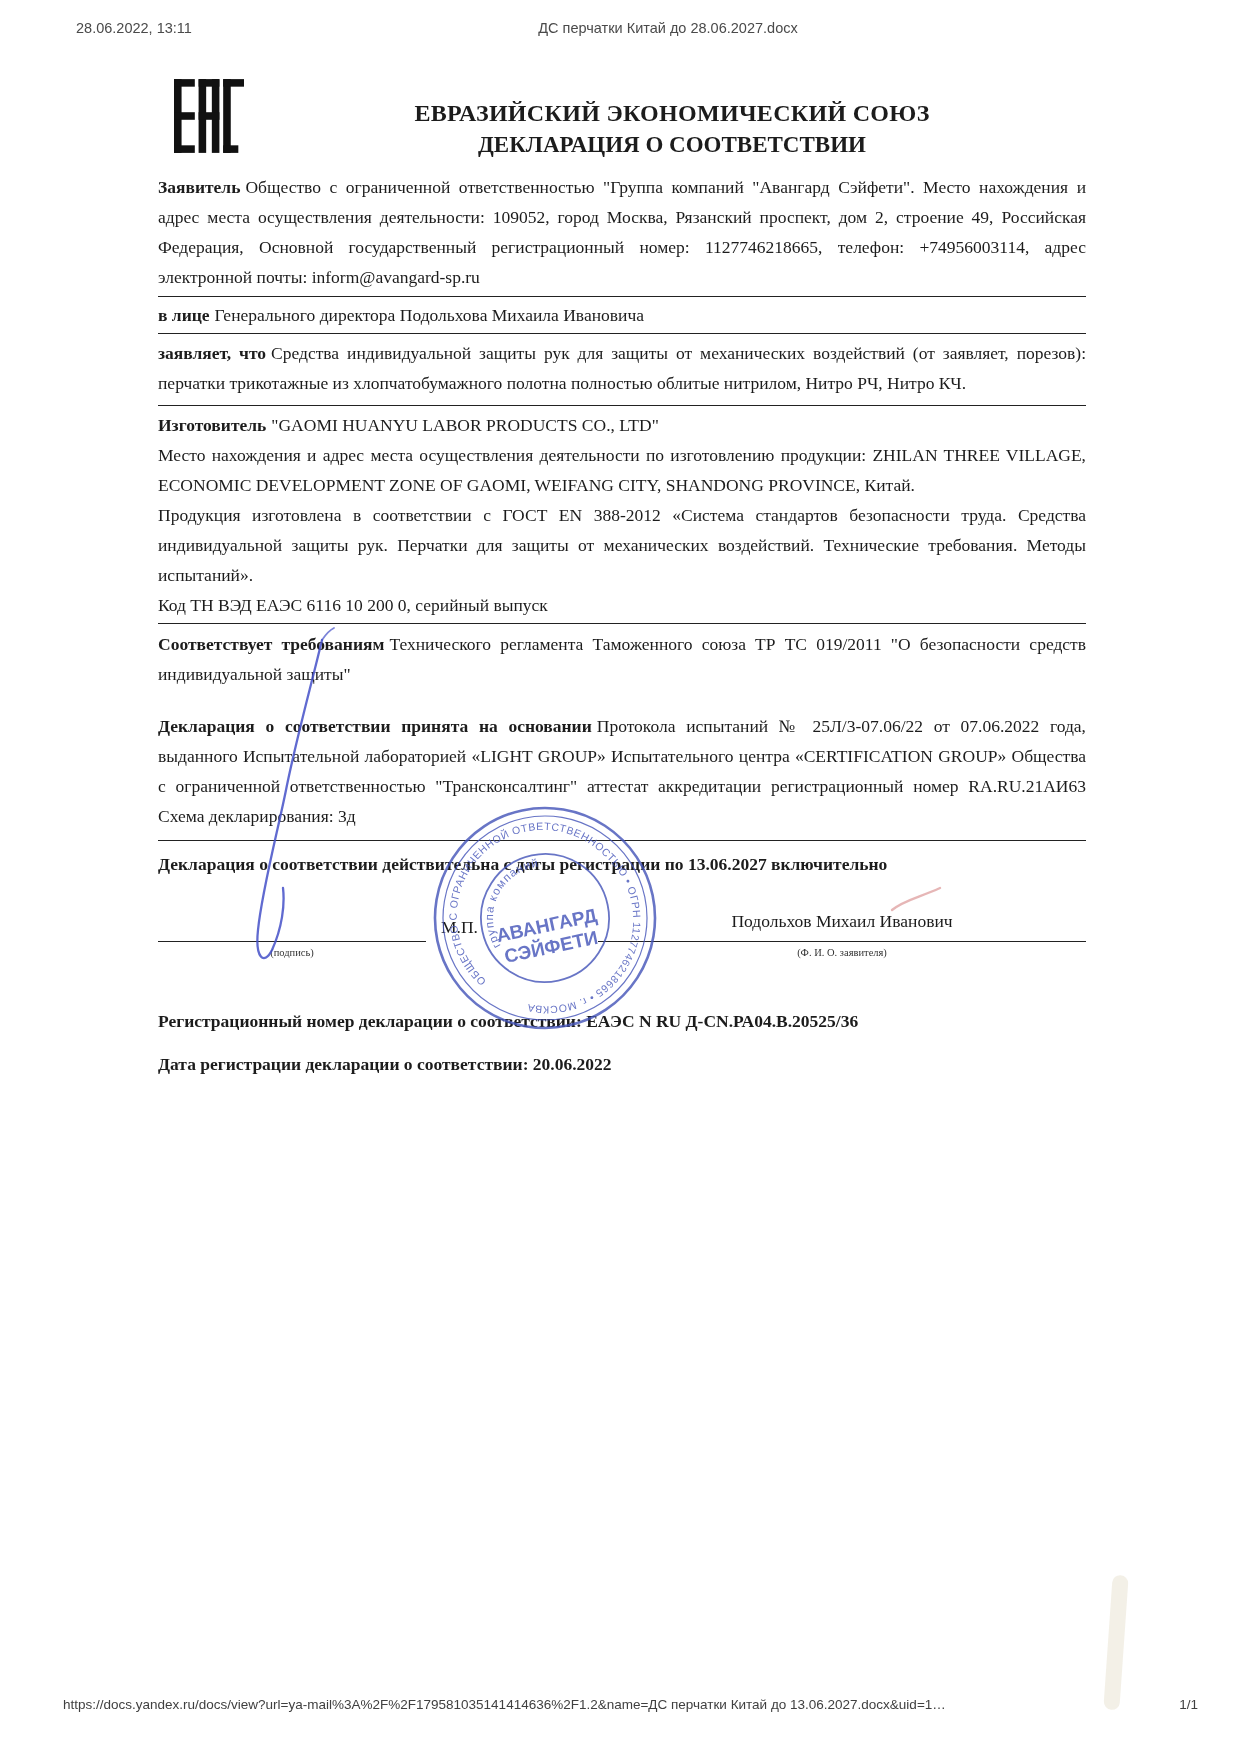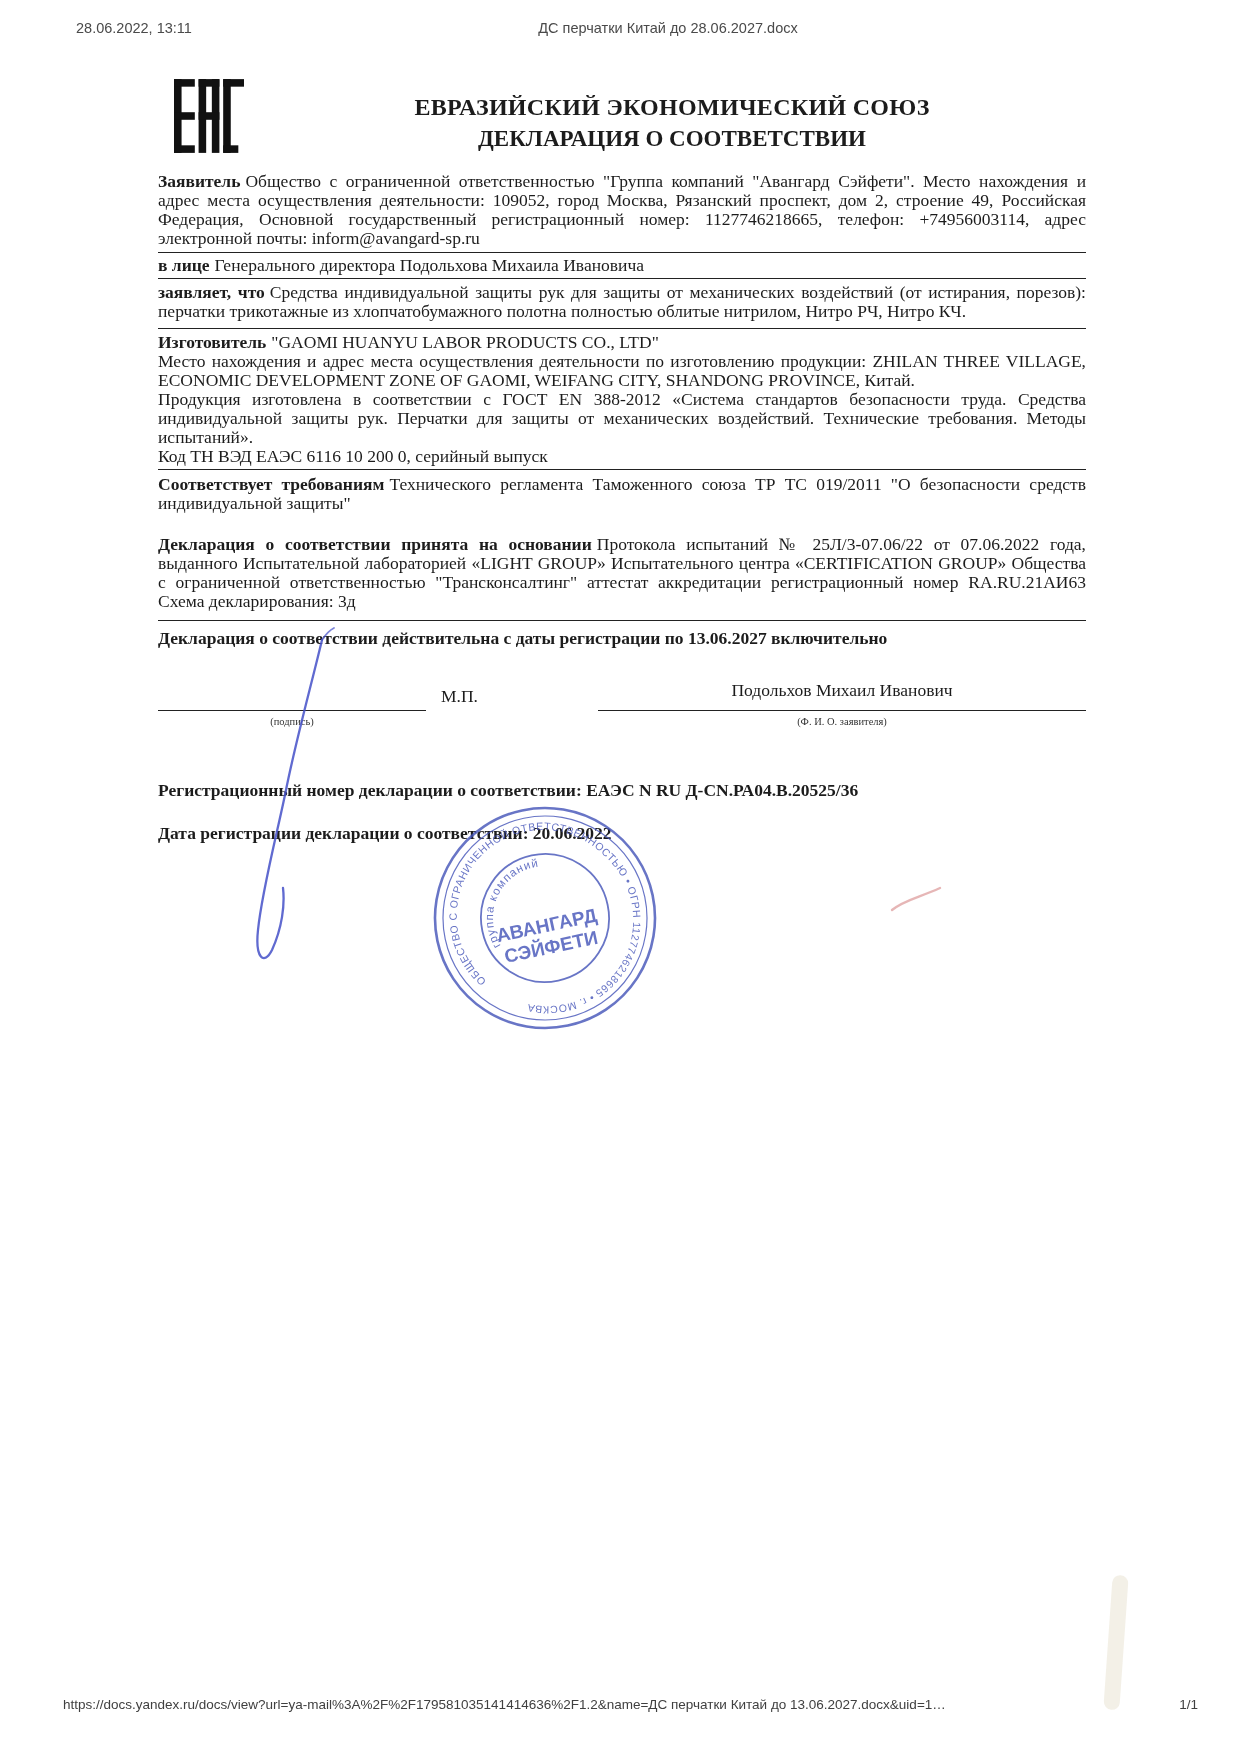--- a/index.html
+++ b/index.html
@@ -8,26 +8,26 @@
   
   .print-header{position:absolute;top:20px;left:76px;right:76px;height:20px;
     font-family:"Liberation Sans",sans-serif;font-size:14.5px;color:#4a4a4a;}
   .ph-date{position:absolute;left:0;top:0;}
   .ph-file{position:absolute;left:0;right:0;top:0;text-align:center;transform:translateX(48px);}
   .print-footer{position:absolute;left:63px;right:42px;top:1697px;
     font-family:"Liberation Sans",sans-serif;font-size:13.5px;color:#404040;
     display:flex;justify-content:space-between;}
   
   .doc{position:absolute;left:158px;top:72px;width:928px;}
-  .masthead{display:flex;align-items:center;}
+  .masthead{display:flex;align-items:flex-end;}
   .eac-logo{flex:0 0 auto;margin-left:16px;margin-top:6px;}
   .titles{flex:1;text-align:center;padding-top:16px;padding-left:14px;}
   .t1{font-size:24px;font-weight:bold;letter-spacing:.3px;}
   .t2{font-size:23px;font-weight:bold;margin-top:5px;}
-  p.para{margin:0;text-align:justify;font-size:17.5px;line-height:19px;}
+  p.para{margin:0;text-align:justify;font-size:17.5px;line-height:30px;}
   .lead{font-weight:bold;margin-right:5px;}
   .sec{padding:2px 0;}
   .b-top{border-top:1.7px solid #222;}
   .b-bot{border-bottom:1.7px solid #222;}
   .sec-applicant{margin-top:12px;padding-bottom:4px;}
   .sec-inface{padding:3px 0;}
   .sec-declares{padding:4px 0 7px;}
   .sec-manuf{padding:4px 0 3px;}
   .sec-complies{padding:5px 0 5px;}
   .sec-basis{margin-top:15px;padding-bottom:9px;}
@@ -89,21 +89,21 @@
 
     <div class="sec sec-applicant">
       <p class="para"><span class="lead">Заявитель</span><span>Общество с ограниченной ответственностью "Группа компаний "Авангард Сэйфети". Место нахождения и адрес места осуществления деятельности: 109052, город Москва, Рязанский проспект, дом 2, строение 49, Российская Федерация, Основной государственный регистрационный номер: 1127746218665, телефон: +74956003114, адрес электронной почты: inform@avangard-sp.ru</span></p>
     </div>
 
     <div class="sec sec-inface b-top b-bot">
       <p class="para"><span class="lead">в лице</span><span>Генерального директора Подольхова Михаила Ивановича</span></p>
     </div>
 
     <div class="sec sec-declares">
-      <p class="para"><span class="lead">заявляет, что</span><span>Средства индивидуальной защиты рук для защиты от механических воздействий (от истирания, порезов): перчатки трикотажные из хлопчатобумажного полотна полностью облитые нитрилом, Нитро РЧ, Нитро КЧ.</span></p>
+      <p class="para"><span class="lead">заявляет, что</span><span>Средства индивидуальной защиты рук для защиты от механических воздействий (от заявляет, порезов): перчатки трикотажные из хлопчатобумажного полотна полностью облитые нитрилом, Нитро РЧ, Нитро КЧ.</span></p>
     </div>
 
     <div class="sec sec-manuf b-top">
       <p class="para"><span class="lead">Изготовитель</span><span>"GAOMI HUANYU LABOR PRODUCTS CO., LTD"</span></p>
       <p class="para">Место нахождения и адрес места осуществления деятельности по изготовлению продукции: ZHILAN THREE VILLAGE, ECONOMIC DEVELOPMENT ZONE OF GAOMI, WEIFANG CITY, SHANDONG PROVINCE, Китай.</p>
       <p class="para">Продукция изготовлена в соответствии с ГОСТ EN 388-2012 «Система стандартов безопасности труда. Средства индивидуальной защиты рук. Перчатки для защиты от механических воздействий. Технические требования. Методы испытаний».</p>
       <p class="para">Код ТН ВЭД ЕАЭС 6116 10 200 0, серийный выпуск</p>
     </div>
 
     <div class="sec sec-complies b-top">

